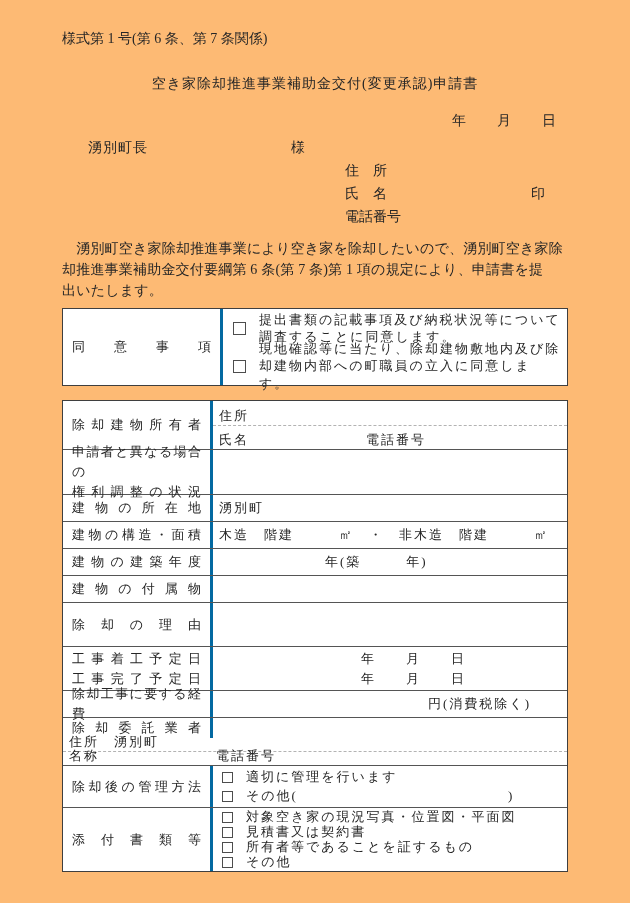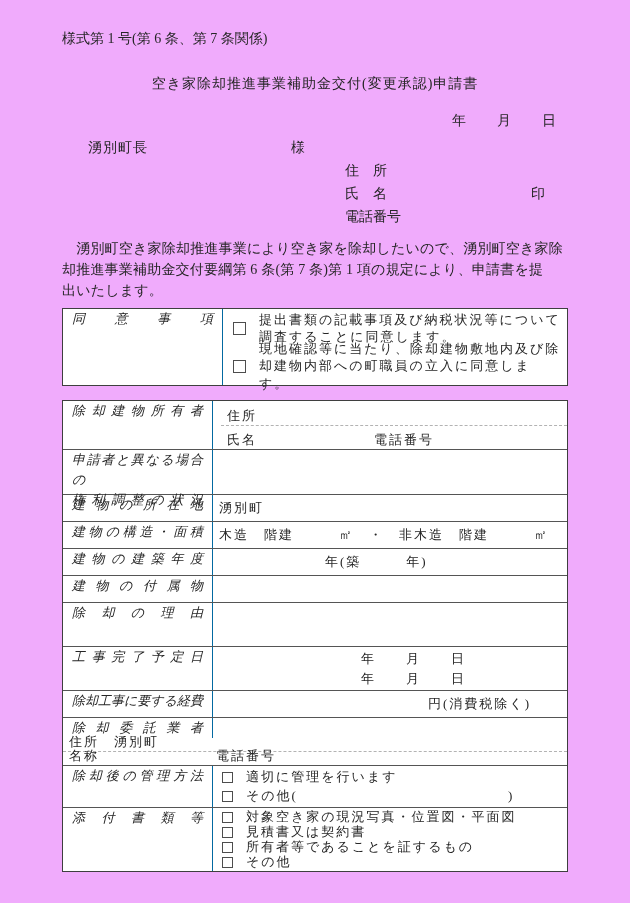--- a/index.html
+++ b/index.html
@@ -1,35 +1,35 @@
 <!DOCTYPE html>
 <html><head>
 <meta charset="utf-8">
 <style>
   * { margin:0; padding:0; box-sizing:border-box; }
   html,body { background:#ffffff; }
   .page {
-    position:relative; width:630px; height:903px; background:#f0abfc;
+    position:relative; width:630px; height:903px; background:#fdba74;
     font-family:"Liberation Serif","DejaVu Serif",serif; color:#262626;
     overflow:hidden;
   }
   .abs { position:absolute; }
   .fs14 { font-size:14px; }
   .pre { white-space:pre; }
   .center { left:0; right:0; text-align:center; }
 
   .para-line { white-space:pre; font-size:14px; line-height:21px; letter-spacing:0.2px; }
 
   
   .tbl { position:absolute; left:62px; width:506px; border:1.5px solid #3f3f3f; background:#fff; }
   .trow { display:flex; border-top:1px solid #555; }
   .trow.first { border-top:none; }
   .lcell {
-    border-right:1px solid #0369a1; display:flex; flex-direction:column;
-    justify-content:flex-start; font-size:13px; padding:0 9px; flex:0 0 auto;font-style:italic;
+    border-right:3px solid #0369a1; display:flex; flex-direction:column;
+    justify-content:center; font-size:13px; padding:0 9px; flex:0 0 auto;
   }
   .rcell { flex:1 1 auto; display:flex; flex-direction:column; justify-content:center;
     font-size:13px; letter-spacing:2px; min-width:0; }
   .jlabel { display:block; width:100%; text-align:justify; text-align-last:justify; line-height:20px; }
 
   
   .consent { top:308px; display:flex; }
   .consent .lcell { width:160px; }
   .citem { display:flex; align-items:center; height:38px; padding:0 6px 0 10px; gap:13px; }
   .citem .ctext { font-size:13px; letter-spacing:2px; line-height:17.5px; }
@@ -78,21 +78,21 @@
       </div>
       <div class="citem">
         <span class="cbc"></span>
         <span class="ctext">現地確認等に当たり、除却建物敷地内及び除却建物内部への町職員の立入に同意します。</span>
       </div>
     </div>
   </div>
 
   <div class="tbl main">
 
-    <div class="trow first" style="height:48px;gap:8px;">
+    <div class="trow first" style="height:48px;">
       <div class="lcell">
         <span class="jlabel">除却建物所有者</span>
       </div>
       <div class="rcell">
         <div class="half top">
           <span>住所</span>
         </div>
         <div class="half">
           <span class="w1">氏名</span>
           <span>電話番号</span>
@@ -144,20 +144,21 @@
 
     <div class="trow" style="height:44px;">
       <div class="lcell">
         <span class="jlabel">除却の理由</span>
       </div>
       <div class="rcell"></div>
     </div>
 
     <div class="trow" style="height:44px;">
       <div class="lcell">
+        <span class="jlabel">工事着工予定日</span>
         <span class="jlabel">工事完了予定日</span>
       </div>
       <div class="rcell">
         <div class="pre" style="padding-left:148px; line-height:20px;">年　　月　　日</div>
         <div class="pre" style="padding-left:148px; line-height:20px;">年　　月　　日</div>
       </div>
     </div>
 
     <div class="trow" style="height:27px;">
       <div class="lcell">

